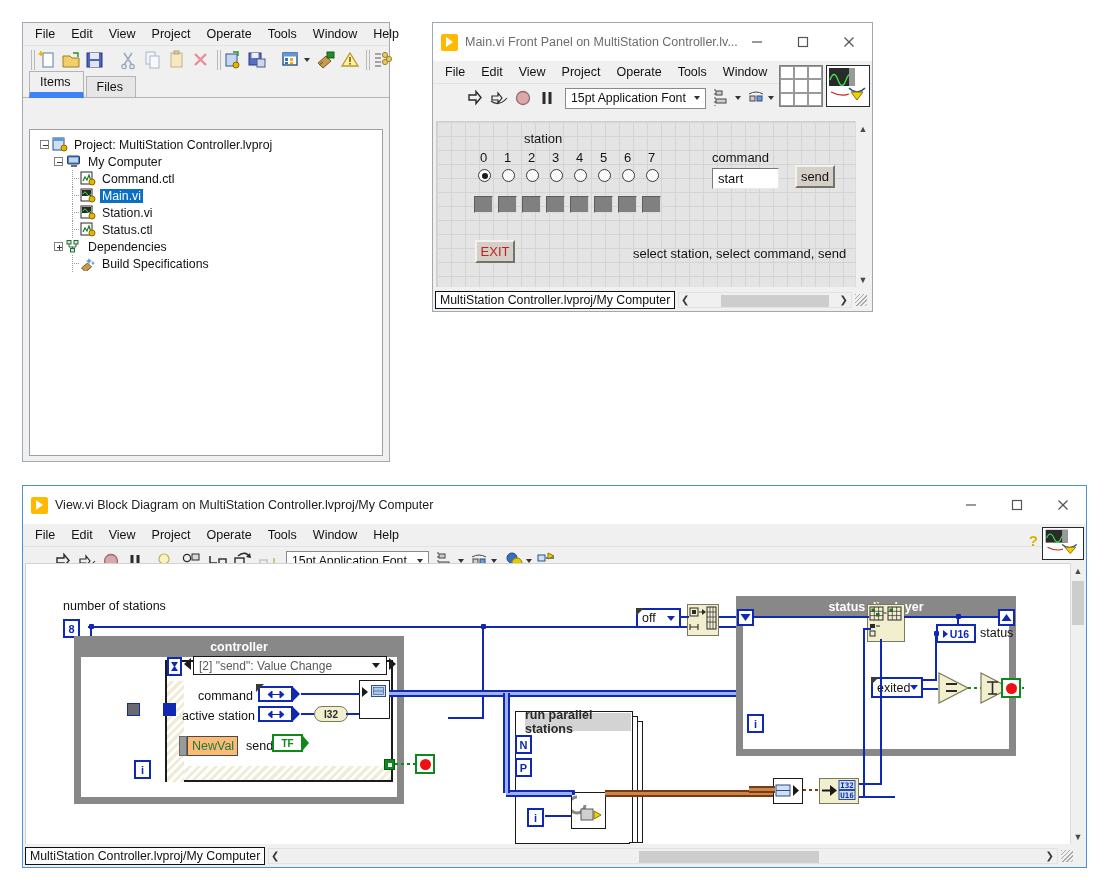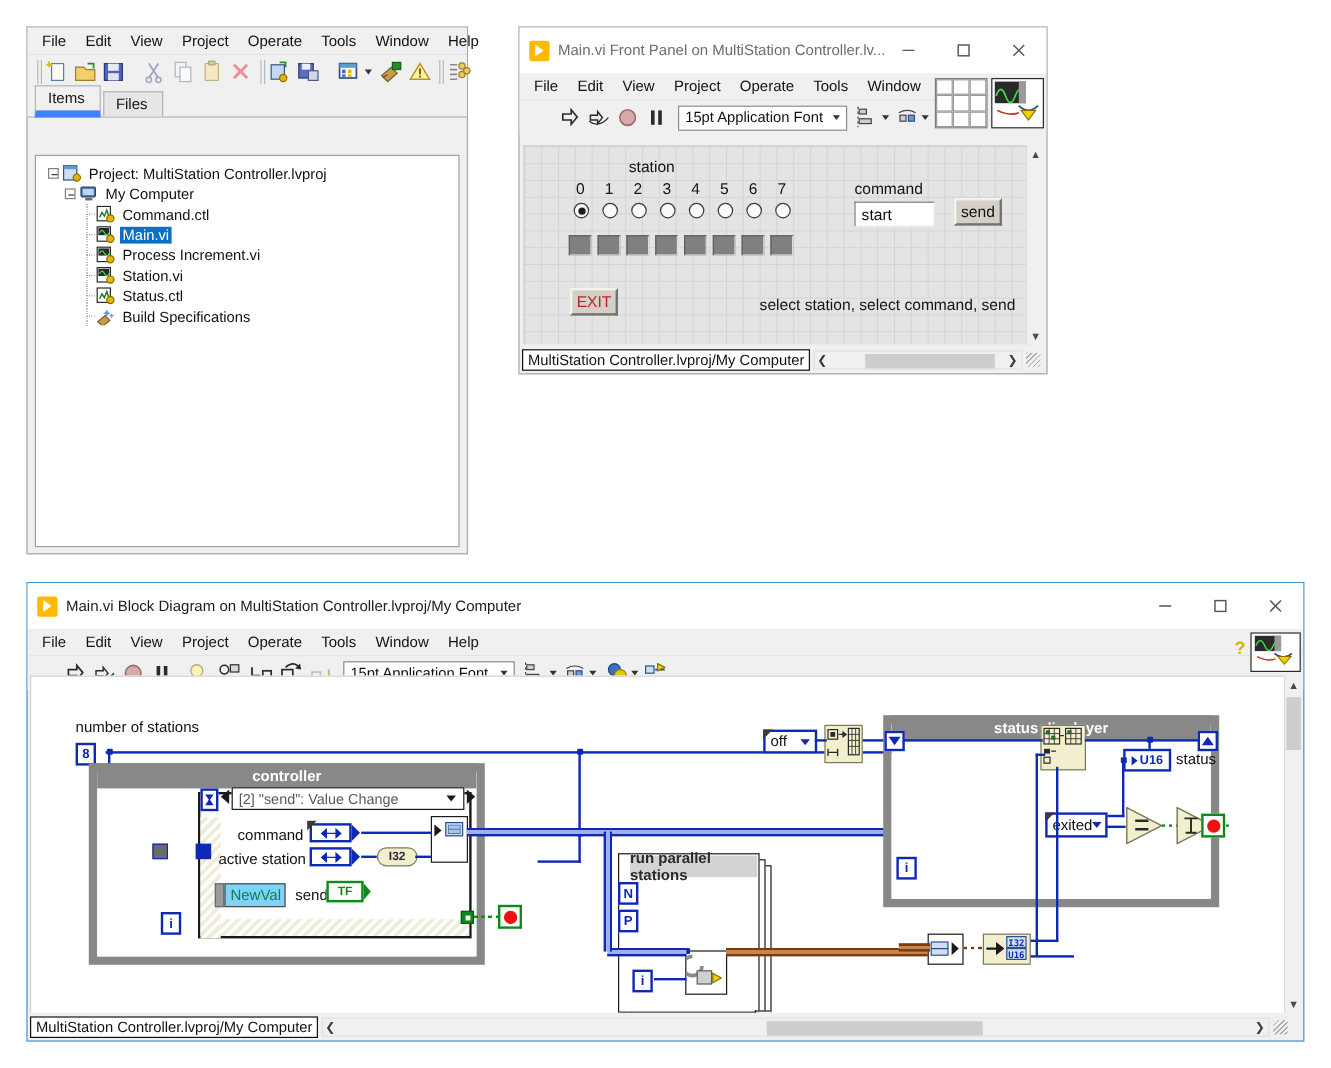--- a/index.html
+++ b/index.html
@@ -209,21 +209,21 @@
   }
   .stopbtn:after { content:""; width: 11px; height: 11px; border-radius: 50%; background: #ee1111; }
   .tunnel { position: absolute; background: #ffffff; border: 2px solid #1029b4;
     display: flex; align-items: center; justify-content: center; color: #1029b4; }
   .greenterm { position: absolute; width: 11px; height: 11px; background: #0d8a1a;
     border: 1px solid #065c10; }
   .greenterm:after { content:""; position:absolute; left:3px; top:3px; width:4px; height:4px; background:#ffffff; }
   .dotwire { position: absolute; height: 2px;
     background: repeating-linear-gradient(to right,#0d8a1a 0 3px, transparent 3px 6px); }
   .newval {
-    position: absolute; background: #7dd3fc; border: 1px solid #4a4a4a;
+    position: absolute; background: #fdba74; border: 1px solid #4a4a4a;
     font-size: 12.5px; color: #1a7a4a; display: flex; align-items: center; padding-left: 4px;
   }
   .tfterm {
     position: absolute; background: #ffffff; border: 2px solid #0d8a1a;
     font-size: 10px; font-weight: bold; color: #0d8a1a;
     display: flex; align-items: center; justify-content: center;
   }
   .i32tag {
     position: absolute; background: #f2efcf; border: 1.5px solid #7a7a5a;
     border-radius: 9px; font-size: 10px; font-weight: bold; color: #2a2a2a;
@@ -397,58 +397,58 @@
           <svg width="16" height="15" viewBox="0 0 16 15">
               <rect x="1" y="1" width="11" height="12" fill="#ffffff" stroke="#2a2a2a"></rect>
               <rect x="2" y="2" width="9" height="6" fill="#2a2a2a"></rect>
               <path d="M3 6 q2 -4 4 0 t4 0" fill="none" stroke="#3ae84a" stroke-width="1"></path>
               <circle cx="12" cy="11" r="3" fill="#e8b400" stroke="#8a6a00"></circle>
             </svg>
         </span>
         <span class="tlabel sel">Main.vi</span>
       </div>
 
+
       <div class="tnode" style="padding-left:38px">
         <span class="dots"></span>
         <span class="tico">
           <svg width="16" height="15" viewBox="0 0 16 15">
               <rect x="1" y="1" width="11" height="12" fill="#ffffff" stroke="#2a2a2a"></rect>
               <rect x="2" y="2" width="9" height="6" fill="#2a2a2a"></rect>
               <path d="M3 6 q2 -4 4 0 t4 0" fill="none" stroke="#3ae84a" stroke-width="1"></path>
               <circle cx="12" cy="11" r="3" fill="#e8b400" stroke="#8a6a00"></circle>
             </svg>
         </span>
-        <span class="tlabel">Process Increment.vi</span>
-      </div>
-
-      <div class="tnode" style="padding-left:38px">
-        <span class="dots"></span>
-        <span class="tico">
-          <svg width="16" height="15" viewBox="0 0 16 15">
-              <rect x="1" y="1" width="11" height="12" fill="#ffffff" stroke="#2a2a2a"></rect>
-              <rect x="2" y="2" width="9" height="6" fill="#2a2a2a"></rect>
-              <path d="M3 6 q2 -4 4 0 t4 0" fill="none" stroke="#3ae84a" stroke-width="1"></path>
-              <circle cx="12" cy="11" r="3" fill="#e8b400" stroke="#8a6a00"></circle>
-            </svg>
-        </span>
         <span class="tlabel">Station.vi</span>
       </div>
 
       <div class="tnode" style="padding-left:38px">
         <span class="dots"></span>
         <span class="tico">
           <svg width="16" height="15" viewBox="0 0 16 15">
               <rect x="1" y="1" width="11" height="12" fill="#ffffff" stroke="#2a2a2a"></rect>
               <path d="M3 10 l2 -4 l2 3 l2 -5 l2 6" fill="none" stroke="#1a7a1a" stroke-width="1.2"></path>
               <circle cx="12" cy="11" r="3" fill="#e8b400" stroke="#8a6a00"></circle>
             </svg>
         </span>
         <span class="tlabel">Status.ctl</span>
       </div>
 
+      <div class="tnode" style="padding-left:24px">
+        <span class="exp plus"></span>
+        <span class="tico">
+          <svg width="16" height="15" viewBox="0 0 16 15">
+              <rect x="1" y="1.5" width="4" height="3.5" fill="#cfe0f4" stroke="#2a6a2a"></rect>
+              <rect x="8" y="1.5" width="4" height="3.5" fill="#cfe0f4" stroke="#2a6a2a"></rect>
+              <rect x="4.5" y="9.5" width="4" height="3.5" fill="#cfe0f4" stroke="#2a6a2a"></rect>
+              <path d="M3 5 v3 h7 v-3 M6.5 8 v1.5" stroke="#2a6a2a" fill="none"></path>
+            </svg>
+        </span>
+        <span class="tlabel">Dependencies</span>
+      </div>
 
       <div class="tnode" style="padding-left:38px">
         <span class="dots"></span>
         <span class="tico">
           <svg width="16" height="15" viewBox="0 0 16 15">
               <path d="M1.5 12 l6 -5 l4 4 l-6 5 Z" fill="#c79a52" stroke="#7a5a20"></path>
               <path d="M9 2 l1 2 l2 1 l-2 1 l-1 2 l-1 -2 l-2 -1 l2 -1 Z" fill="#5f9ad6"></path>
               <path d="M13 5 l.7 1.4 l1.4 .7 l-1.4 .7 l-.7 1.4 l-.7 -1.4 l-1.4 -.7 l1.4 -.7 Z" fill="#5f9ad6"></path>
             </svg>
         </span>
@@ -618,21 +618,21 @@
         <span style="position:absolute;right:3px;top:1px;font-size:10px;color:#3a3a3a">❯</span>
       </div>
       <div style="width:12px;height:12px;margin-left:3px;background:
             repeating-linear-gradient(135deg,#aaa 0 1px,transparent 1px 3px)"></div>
     </div>
   </div>
 
   <div class="win" id="bdwin">
     <div class="win-title">
       <span class="lvicon"></span>
-      <span class="ttl dark">Main.vi Block Diagram on MultiStation Controller.lvproj/My Computer</span>
+      <span class="ttl dark">View.vi Block Diagram on MultiStation Controller.lvproj/My Computer</span>
       <div class="wbtns">
         <div class="wbtn">
           <svg width="12" height="12" viewBox="0 0 12 12">
               <line x1="1" y1="6" x2="11" y2="6" stroke="#555" stroke-width="1.2"></line>
             </svg>
         </div>
         <div class="wbtn">
           <svg width="12" height="12" viewBox="0 0 12 12">
               <rect x="1.5" y="1.5" width="9" height="9" fill="none" stroke="#555" stroke-width="1.2"></rect>
             </svg>

